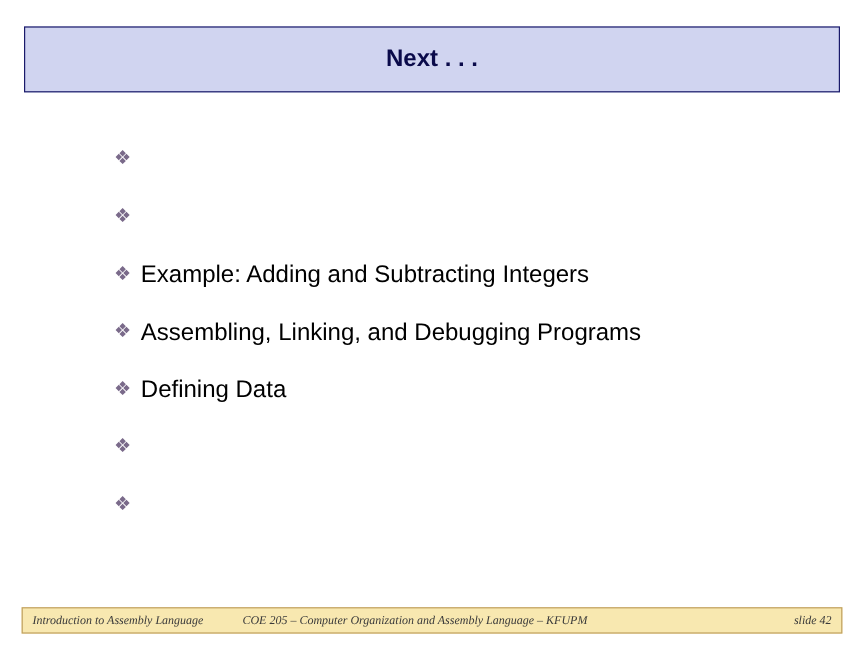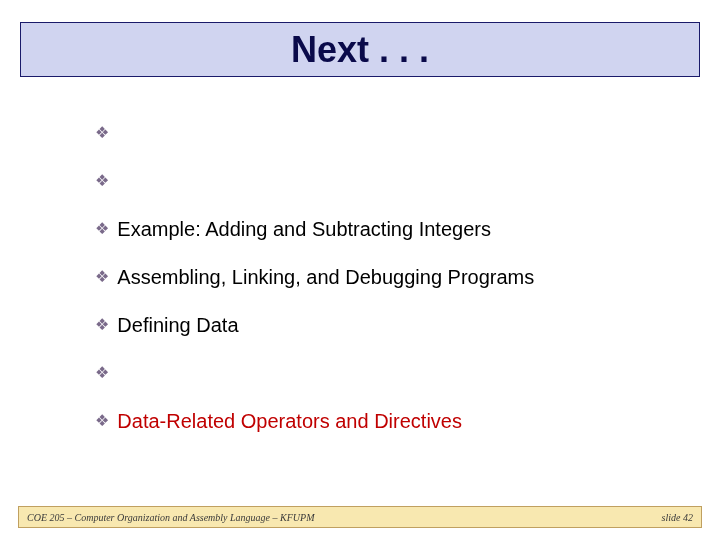--- a/index.html
+++ b/index.html
@@ -18,21 +18,21 @@
     right: 20px;
     height: 55px;
     background: #d0d4f0;
     border: 1.5px solid #1a1a6a;
     display: flex;
     align-items: center;
     justify-content: center;
   }
   .title-text {
     font-family: "Comic Sans MS", cursive, sans-serif;
-    font-size: 36px;
+    font-size: 20px;
     font-weight: bold;
     color: #0a0a4a;
   }
   .content {
     position: absolute;
     top: 120px;
     left: 95px;
     right: 40px;
   }
   .bullet-item {
@@ -108,20 +108,20 @@
   </div>
   <div class="bullet-item">
     <span class="bullet-icon">❖</span>
     <span class="bullet-text">Defining Data</span>
   </div>
   <div class="bullet-item">
     <span class="bullet-icon">❖</span>
   </div>
   <div class="bullet-item highlight">
     <span class="bullet-icon">❖</span>
-    <span class="bullet-text">Data-Related Operators and Directives</span>
   </div>
 </div>
 
 <div class="footer">
+  <span class="footer-left">Introduction to Assembly Language</span>
   <span class="footer-center">COE 205 – Computer Organization and Assembly Language – KFUPM</span>
   <span class="footer-right">slide 42</span>
 </div>
 
 </body></html>

